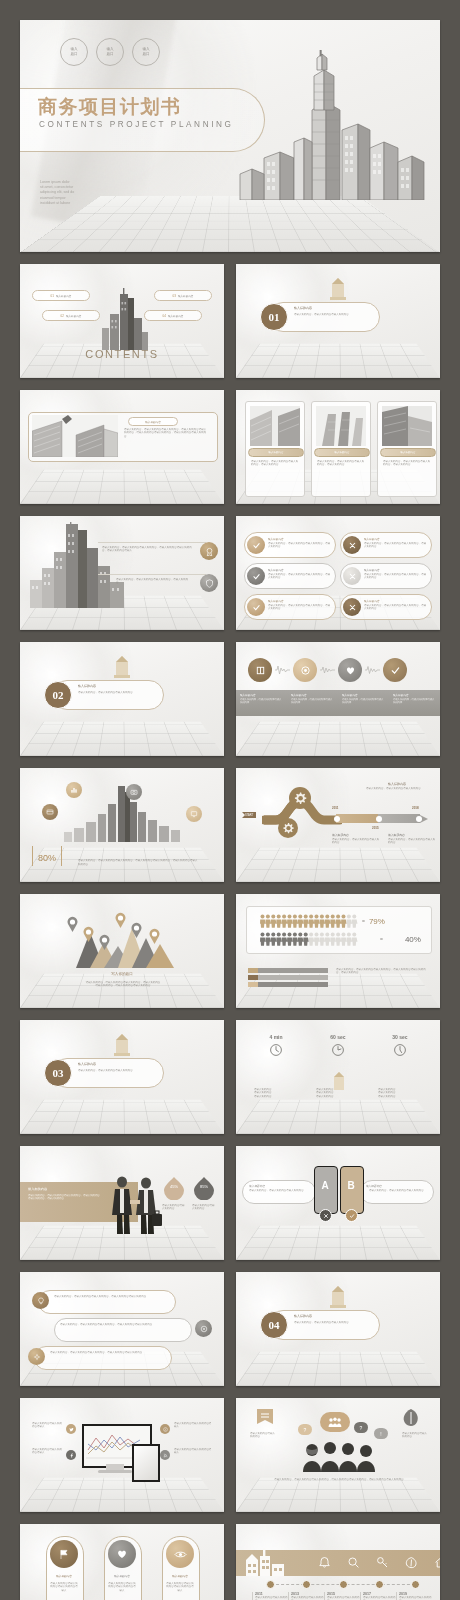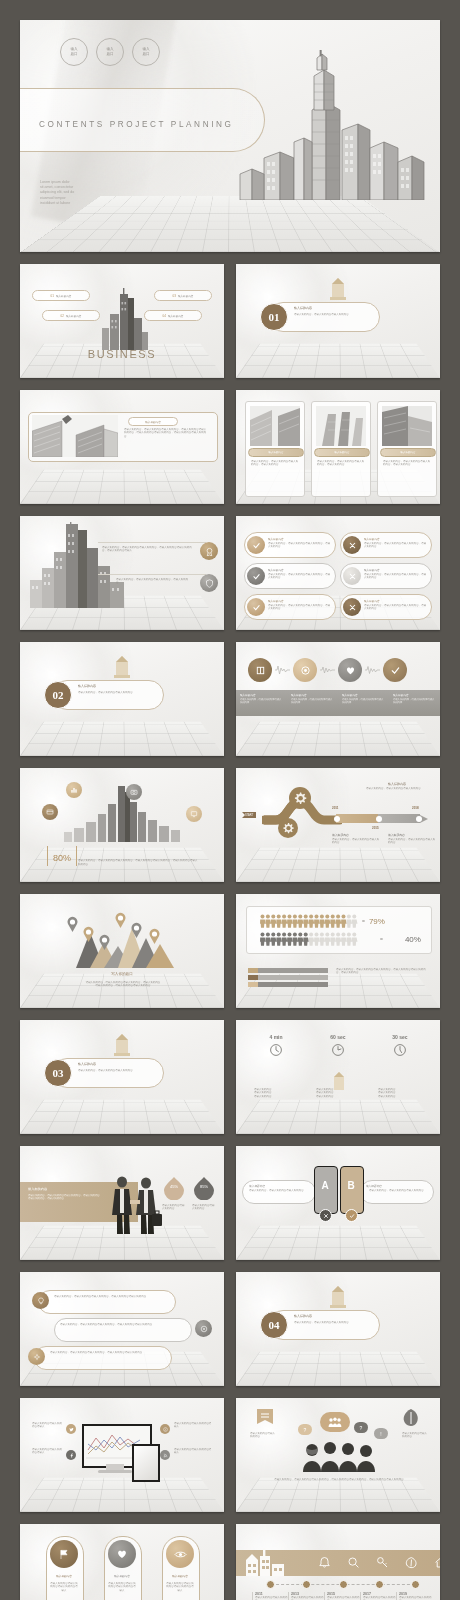--- a/index.html
+++ b/index.html
@@ -133,20 +133,21 @@
         </div>
         <div class="cov-circ">
           <span><span>输入</span><br><span>题目</span></span>
         </div>
         <div class="cov-circ">
           <span><span>输入</span><br><span>题目</span></span>
         </div>
       </div>
 
       <div class="ct" style="left:0;top:68px;width:244px;height:62px;border-top:.7px solid #cbbda6;border-bottom:.7px solid #cbbda6;border-right:.7px solid #cbbda6;border-radius:0 34px 34px 0;background:linear-gradient(90deg,rgba(255,255,255,.72),rgba(255,255,255,.25));"></div>
+      <div class="ct cov-title" style="left:18px;top:74px;">商务项目计划书</div>
       <div class="ct cov-sub" style="left:19px;top:100px;">CONTENTS  PROJECT  PLANNING</div>
       <div class="ct cov-body" style="left:20px;top:160px;white-space:pre-line;">Lorem ipsum dolor
 sit amet, consectetur
 adipiscing elit, sed do
 eiusmod tempor
 incididunt ut labore</div>
     </div>
   </div>
 
   <div class="row">
@@ -184,21 +185,21 @@
         <span style="font-size:2.6px;color:#8e8b86;">输入标题内容</span>
       </div>
       <div class="ct pill" style="right:12px;top:26px;width:56px;height:9px;display:flex;align-items:center;justify-content:center;gap:2px;">
         <span style="font-size:3px;color:#b09468;">03</span>
         <span style="font-size:2.6px;color:#8e8b86;">输入标题内容</span>
       </div>
       <div class="ct pill" style="right:22px;top:46px;width:56px;height:9px;display:flex;align-items:center;justify-content:center;gap:2px;">
         <span style="font-size:3px;color:#b09468;">04</span>
         <span style="font-size:2.6px;color:#8e8b86;">输入标题内容</span>
       </div>
-      <div class="ct" style="left:0;right:0;bottom:18px;text-align:center;font-size:11px;letter-spacing:1.6px;color:#9a8a72;">BUSINESS</div>
+      <div class="ct" style="left:0;right:0;bottom:18px;text-align:center;font-size:11px;letter-spacing:1.6px;color:#9a8a72;">CONTENTS</div>
     </div>
 
     <div class="slide half">
       <div class="silk"></div>
       <div class="floor"></div>
       <svg class="ct" style="left:88px;top:14px;" width="28" height="22" viewBox="0 0 28 22">
         <polygon points="14,0 20,6 20,22 8,22 8,6" fill="#e3d6bd"></polygon>
         <polygon points="14,0 20,6 8,6" fill="#cbb791"></polygon>
         <rect x="6" y="19" width="16" height="3" fill="#d9c9a8"></rect>
       </svg>
@@ -537,21 +538,21 @@
             <rect x="1.5" y="3" width="9" height="6" rx="1" fill="none" stroke="#fff" stroke-width=".9"></rect>
             <line x1="1.5" y1="5.4" x2="10.5" y2="5.4" stroke="#fff" stroke-width=".9"></line>
           </svg>
       </div>
       <div class="ct circ" style="right:22px;top:38px;width:16px;height:16px;background:radial-gradient(circle at 35% 30%,#e6d2b2,#c8ad83);">
         <svg width="8" height="8" viewBox="0 0 12 12">
             <rect x="2" y="2.5" width="8" height="6" rx=".6" fill="none" stroke="#fff" stroke-width=".9"></rect>
             <line x1="4.5" y1="10" x2="7.5" y2="10" stroke="#fff" stroke-width=".9"></line>
           </svg>
       </div>
-      <div class="ct" style="left:27px;bottom:16px;border-left:1px solid #c3a87e;border-right:1px solid #c3a87e;padding:1px 5px;">
+      <div class="ct" style="left:12px;bottom:16px;border-left:1px solid #c3a87e;border-right:1px solid #c3a87e;padding:1px 5px;">
         <span style="font-size:9px;color:#b08e5e;">80%</span>
       </div>
       <div class="ct tiny" style="left:58px;bottom:16px;width:120px;">请输入您的内容，请输入您的内容请输入您的内容，请输入您的内容请输入您的内容，请输入您的内容请输入您的内容</div>
     </div>
 
     <div class="slide half">
       <div class="silk"></div>
       <div class="floor"></div>
       <div class="ct" style="left:6px;top:44px;background:#8a7152;color:#fff;font-size:2.6px;padding:1.5px 3px;clip-path:polygon(0 0,100% 0,100% 100%,0 100%,3px 50%);">
         <span>START</span>

